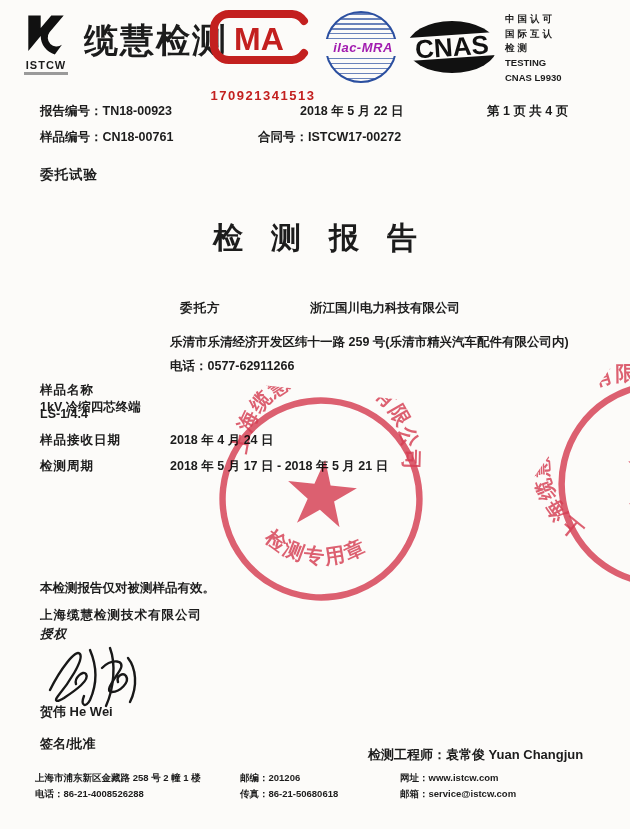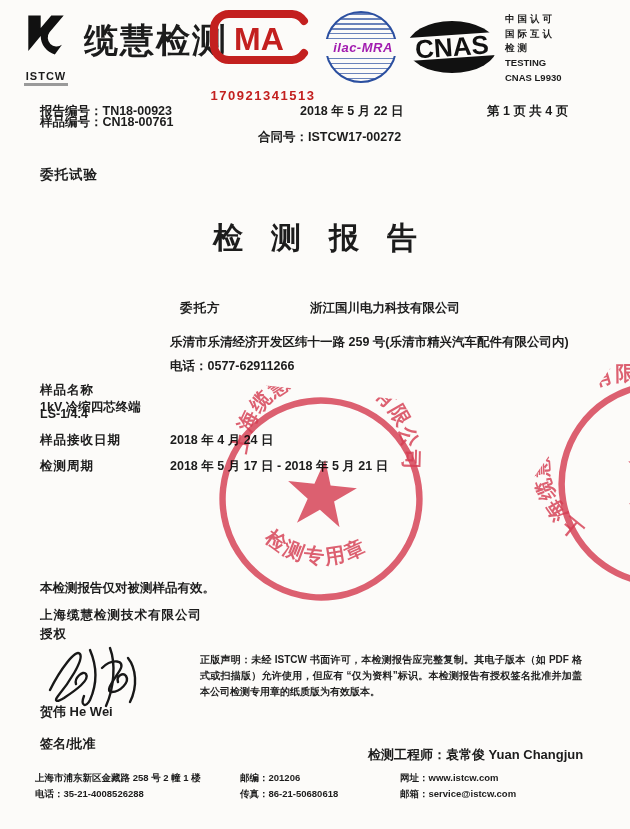--- a/index.html
+++ b/index.html
@@ -2,21 +2,21 @@
 <html><head>
 <meta charset="utf-8">
 <style>
   html,body{margin:0;padding:0;}
   body{width:630px;height:829px;background:#e8e8e8;font-family:"Liberation Sans","DejaVu Sans",sans-serif;}
   .page{position:relative;width:630px;height:829px;background:#fcfbf9;overflow:hidden;color:#1c1c1c;}
   .abs{position:absolute;}
   
   .istcw-wrap{left:18px;top:12px;display:flex;align-items:flex-start;}
   .istcw-mark{display:flex;flex-direction:column;align-items:center;width:56px;}
-  .istcw-name{font-size:11px;font-weight:900;letter-spacing:1px;margin-top:12px;}
+  .istcw-name{font-size:11px;font-weight:900;letter-spacing:1px;margin-top:1px;}
   .istcw-tag{width:44px;height:3px;background:#9a9a9a;margin-top:1px;}
   .brand-cn{font-size:34px;font-weight:900;letter-spacing:2px;margin-left:10px;margin-top:6px;white-space:nowrap;}
   .cma-wrap{left:207px;top:8px;width:112px;text-align:center;}
   .cma-num{color:#c3201f;font-size:13px;font-weight:900;letter-spacing:1.5px;margin-top:16px;white-space:nowrap;}
   .ilac-circle{left:325px;top:11px;width:72px;height:72px;border-radius:50%;border:2px solid #2b4fa0;
     background:repeating-linear-gradient(180deg,rgba(43,79,160,.7) 0 1.5px,rgba(255,255,255,0) 1.5px 5px);
     box-sizing:border-box;}
   .ilac-band{position:absolute;left:-4px;top:26px;width:80px;height:17px;background:#fcfbf9;display:flex;align-items:center;justify-content:center;}
   .ilac-label{color:#a21caf;font-size:13px;font-weight:900;font-style:italic;letter-spacing:.5px;}
   .cnas-wrap{left:404px;top:18px;}
@@ -30,21 +30,21 @@
   
   .frow{position:absolute;left:40px;width:560px;display:flex;font-size:12.5px;font-weight:700;white-space:nowrap;}
   .flabel{width:130px;flex:none;letter-spacing:1px;}
   
   .stamp{color:rgba(216,62,84,.82);mix-blend-mode:multiply;}
   .stamp-main{left:214px;top:392px;width:214px;height:214px;transform:rotate(6deg);}
   .stamp-right{left:553px;top:376px;width:216px;height:216px;transform:rotate(-55deg);}
   
   .validity{left:40px;top:580px;font-size:12.5px;font-weight:700;}
   .company-line{left:40px;top:607px;font-size:12.5px;font-weight:700;letter-spacing:1px;}
-  .auth-line{left:40px;top:626px;font-size:12.5px;font-weight:700;letter-spacing:1px;}
+  .auth-line{left:40px;top:626px;font-size:12.5px;font-weight:700;letter-spacing:1px;font-style:italic;}
   .sig{left:46px;top:640px;}
   .approver{left:40px;top:703px;font-size:13px;font-weight:700;}
   .sign-label{left:40px;top:735px;font-size:13px;font-weight:700;}
   .disclaimer{left:200px;top:652px;width:382px;font-size:10px;font-weight:600;line-height:1.62;text-align:justify;color:#222;}
   .engineer{left:368px;top:746px;font-size:13px;font-weight:700;white-space:nowrap;}
   .footer-col{font-size:9.5px;font-weight:700;line-height:1.7;white-space:nowrap;}
 </style>
 </head>
 <body>
 
@@ -90,21 +90,21 @@
     <div>TESTING</div>
     <div>CNAS L9930</div>
   </div>
 
   <div class="abs meta-line" style="left:40px;top:103px;">
     <span>报告编号：</span><span>TN18-00923</span>
   </div>
   <div class="abs meta-line" style="left:300px;top:103px;">2018 年 5 月 22 日</div>
   <div class="abs meta-line" style="left:487px;top:103px;">第 1 页 共 4 页</div>
 
-  <div class="abs meta-line" style="left:40px;top:114px;">
+  <div class="abs meta-line" style="left:40px;top:129px;">
     <span>样品编号：</span><span>CN18-00761</span>
   </div>
   <div class="abs meta-line" style="left:258px;top:129px;">
     <span>合同号：</span><span>ISTCW17-00272</span>
   </div>
 
   <div class="abs test-type" style="left:40px;top:166px;">委托试验</div>
 
   <div class="abs doc-title">检测报告</div>
 
@@ -173,29 +173,28 @@
   <svg class="abs sig" width="100" height="72" viewBox="0 0 100 72">
     <g fill="none" stroke="#181818" stroke-width="2.4" stroke-linecap="round">
       <path d="M4,50 C14,30 30,8 34,14 C38,20 22,44 12,56 C8,61 10,63 18,58 C30,50 44,40 40,34 C37,30 28,38 30,44"></path>
       <path d="M44,10 C50,24 52,42 44,60 C40,68 34,66 38,56"></path>
       <path d="M56,28 C66,18 80,20 74,30 C68,40 58,52 66,52 C74,52 84,42 80,36 C77,32 70,36 72,42"></path>
       <path d="M64,8 C70,24 68,48 60,66"></path>
       <path d="M82,18 C90,28 92,46 84,62"></path>
     </g>
   </svg>
 
-  <div class="abs disclaimer">正版声明：未经 ISTCW 书面许可，本检测报告应完整复制。其电子版本（如 PDF 格式或扫描版）允许使用，但应有 “仅为资料”标识。本检测报告有授权签名批准并加盖本公司检测专用章的纸质版为有效版本。</div>
 
   <div class="abs approver">贺伟  He Wei</div>
   <div class="abs sign-label">签名/批准</div>
   <div class="abs engineer">检测工程师：袁常俊 Yuan  Changjun</div>
 
   <div class="abs footer-col" style="left:35px;top:770px;">
     <div>上海市浦东新区金藏路 258 号 2 幢 1 楼</div>
-    <div>电话：35-21-4008526288</div>
+    <div>电话：86-21-4008526288</div>
   </div>
   <div class="abs footer-col" style="left:240px;top:770px;">
     <div>邮编：201206</div>
     <div>传真：86-21-50680618</div>
   </div>
   <div class="abs footer-col" style="left:400px;top:770px;">
     <div>网址：www.istcw.com</div>
     <div>邮箱：service@istcw.com</div>
   </div>
 

